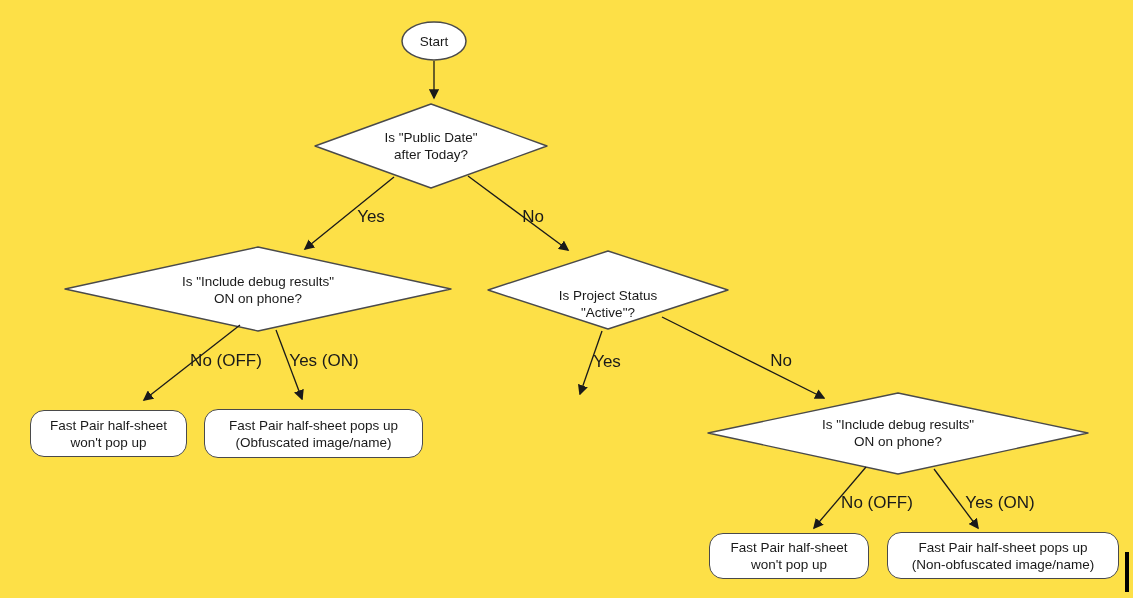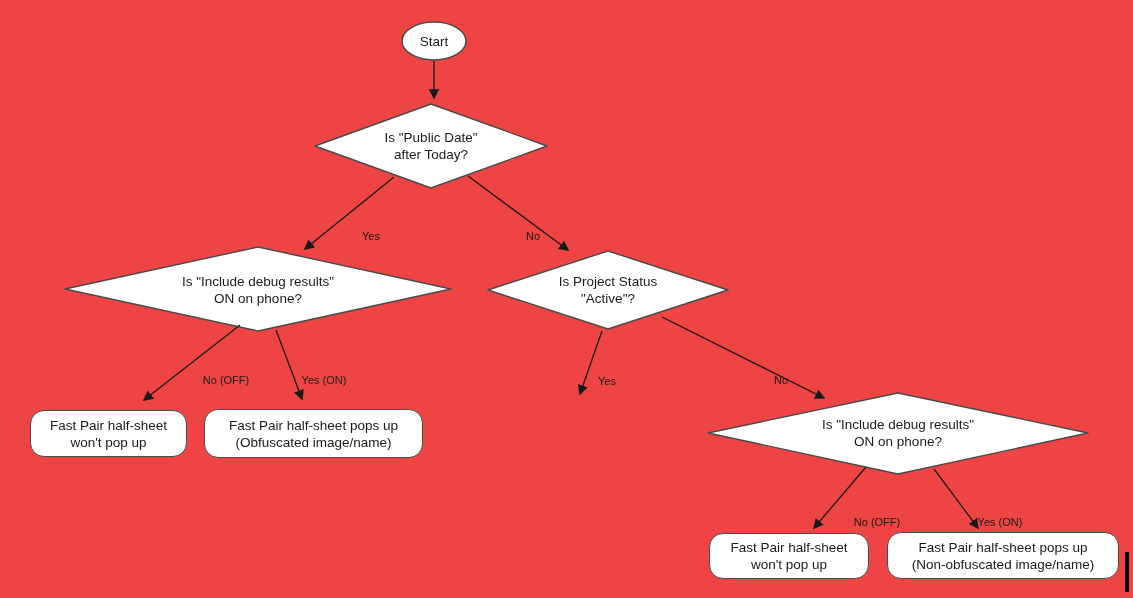--- a/index.html
+++ b/index.html
@@ -4,21 +4,21 @@
 <style>
   html, body {
     margin: 0;
     padding: 0;
     background: #ffffff;
   }
   .canvas {
     position: relative;
     width: 1133px;
     height: 598px;
-    background: #ef4444;
+    background: #fde047;
     font-family: "Liberation Sans", sans-serif;
     color: #1a1a1a;
     overflow: hidden;
   }
   .canvas svg.layer {
     position: absolute;
     left: 0;
     top: 0;
   }
   .txt {
@@ -26,25 +26,24 @@
     transform: translate(-50%, -50%);
     white-space: pre-line;
     text-align: center;
     font-size: 13.5px;
     line-height: 17px;
     color: #1a1a1a;
   }
   .edge-label {
     position: absolute;
     transform: translate(-50%, -50%);
-    font-size: 11px;
+    font-size: 17px;
     line-height: 16px;
     color: #1a1a1a;
     white-space: nowrap;
-    margin-top: 19px;
   }
   .result-box {
     position: absolute;
     box-sizing: border-box;
     border: 1.5px solid #4a4a4a;
     border-radius: 14px;
     background: #ffffff;
     display: flex;
     align-items: center;
     justify-content: center;
@@ -90,21 +89,21 @@
     <line x1="662" y1="317" x2="824" y2="398" stroke="#1a1a1a" stroke-width="1.3" marker-end="url(#arrow)"></line>
     <line x1="866" y1="467" x2="814" y2="528" stroke="#1a1a1a" stroke-width="1.3" marker-end="url(#arrow)"></line>
     <line x1="934" y1="469" x2="978" y2="528" stroke="#1a1a1a" stroke-width="1.3" marker-end="url(#arrow)"></line>
   </svg>
 
   <div class="txt" style="left:434px; top:41px;">Start</div>
   <div class="txt" style="left:431px; top:146px;">Is "Public Date"
 after Today?</div>
   <div class="txt" style="left:258px; top:290px;">Is "Include debug results"
 ON on phone?</div>
-  <div class="txt" style="left:608px; top:290px;">Is Project Status
+  <div class="txt" style="left:608px; top:304px;">Is Project Status
 "Active"?</div>
   <div class="txt" style="left:898px; top:433px;">Is "Include debug results"
 ON on phone?</div>
 
   <div class="edge-label" style="left:371px; top:217px;">Yes</div>
   <div class="edge-label" style="left:533px; top:217px;">No</div>
   <div class="edge-label" style="left:226px; top:361px;">No (OFF)</div>
   <div class="edge-label" style="left:324px; top:361px;">Yes (ON)</div>
   <div class="edge-label" style="left:607px; top:362px;">Yes</div>
   <div class="edge-label" style="left:781px; top:361px;">No</div>

